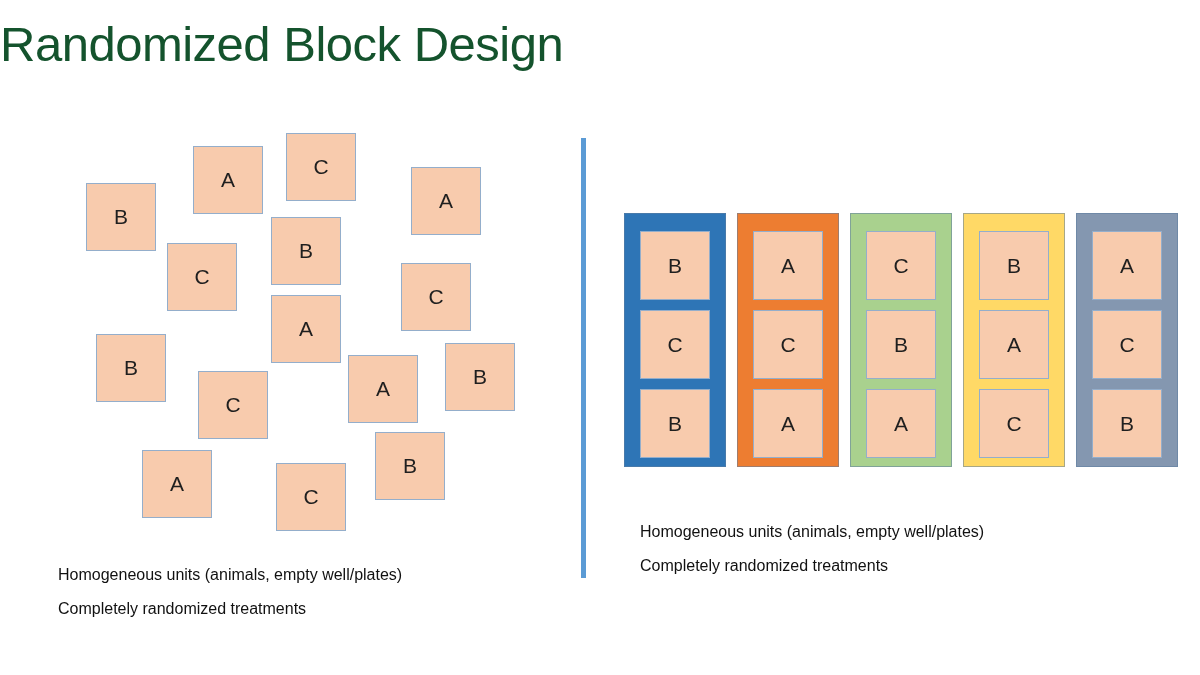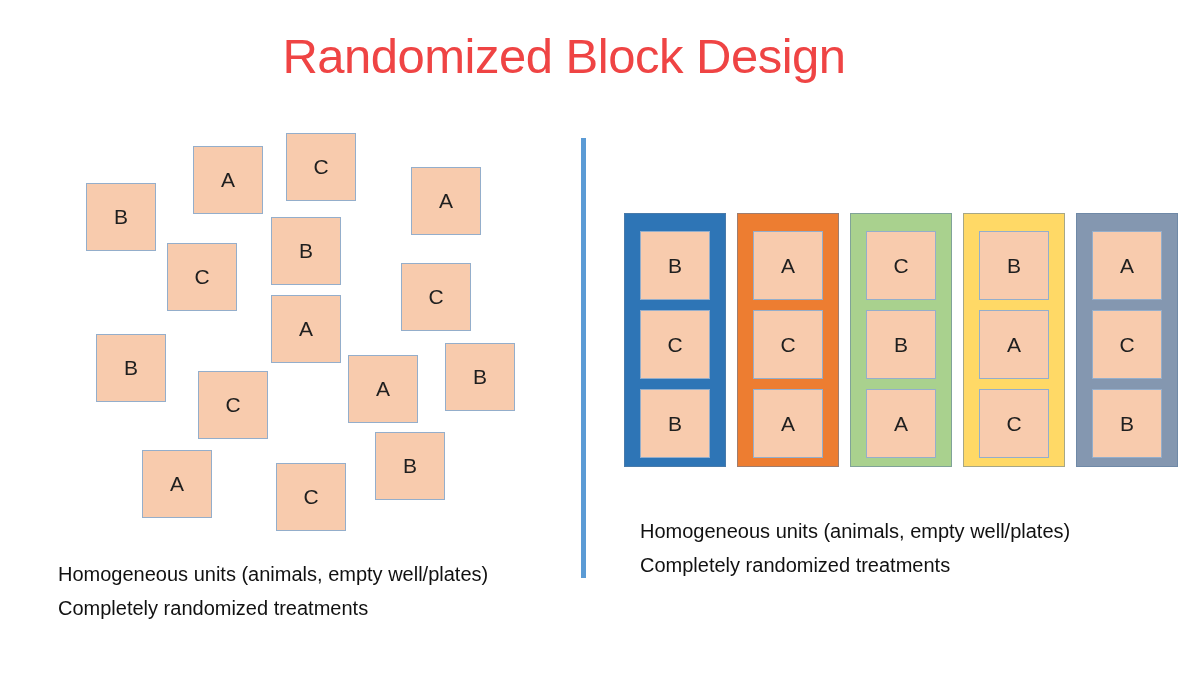--- a/index.html
+++ b/index.html
@@ -1,40 +1,40 @@
 <!DOCTYPE html>
 <html><head>
 <meta charset="utf-8">
 <style>
   html,body { margin:0; padding:0; background:#ffffff; }
   .slide {
     position:relative; width:1200px; height:675px; background:#ffffff;
     font-family:"Liberation Sans", sans-serif; overflow:hidden;
   }
   .title {
-    position:absolute; top:16px; left:0; width:1104px; margin:12px;
-    text-align:center; font-size:49px; font-weight:400; letter-spacing:-0.5px;
-    color:#ef4444; font-family:"Liberation Sans", sans-serif;
+    position:absolute; top:16px; left:0; width:1104px; margin:0;
+    text-align:left; font-size:49px; font-weight:400; letter-spacing:-0.5px;
+    color:#14532d; font-family:"Liberation Sans", sans-serif;
   }
   .sq {
     display:flex; align-items:center; justify-content:center;
     background:#F8CBAD; border:1px solid #94AECB; box-sizing:border-box;
     font-size:21px; color:#1f1f1f;
   }
   .scatter-sq { position:absolute; width:70px; height:68px; }
   .divider { position:absolute; left:581px; top:138px; width:5px; height:440px; background:#5B9BD5; }
   .blocks { position:absolute; left:624px; top:213px; display:flex; gap:11px; }
   .block {
     width:102px; height:254px; box-sizing:border-box; padding-top:17px;
     display:flex; flex-direction:column; align-items:center; gap:10px;
     border:1px solid rgba(95,125,160,0.55);
   }
   .block-cell { width:70px; height:69px; }
   .notes { position:absolute; }
-  .notes p { margin:0 0 11px 0; font-size:20px; line-height:23px; color:#111111; white-space:nowrap; }
+  .notes p { margin:0 0 11px 0; font-size:16px; line-height:23px; color:#111111; white-space:nowrap; }
   .notes-left { left:58px; top:563px; }
   .notes-right { left:640px; top:520px; }
 </style>
 </head>
 <body>
 
 <div class="slide">
   <h1 class="title">Randomized Block Design</h1>
 
   <div id="scatter">

